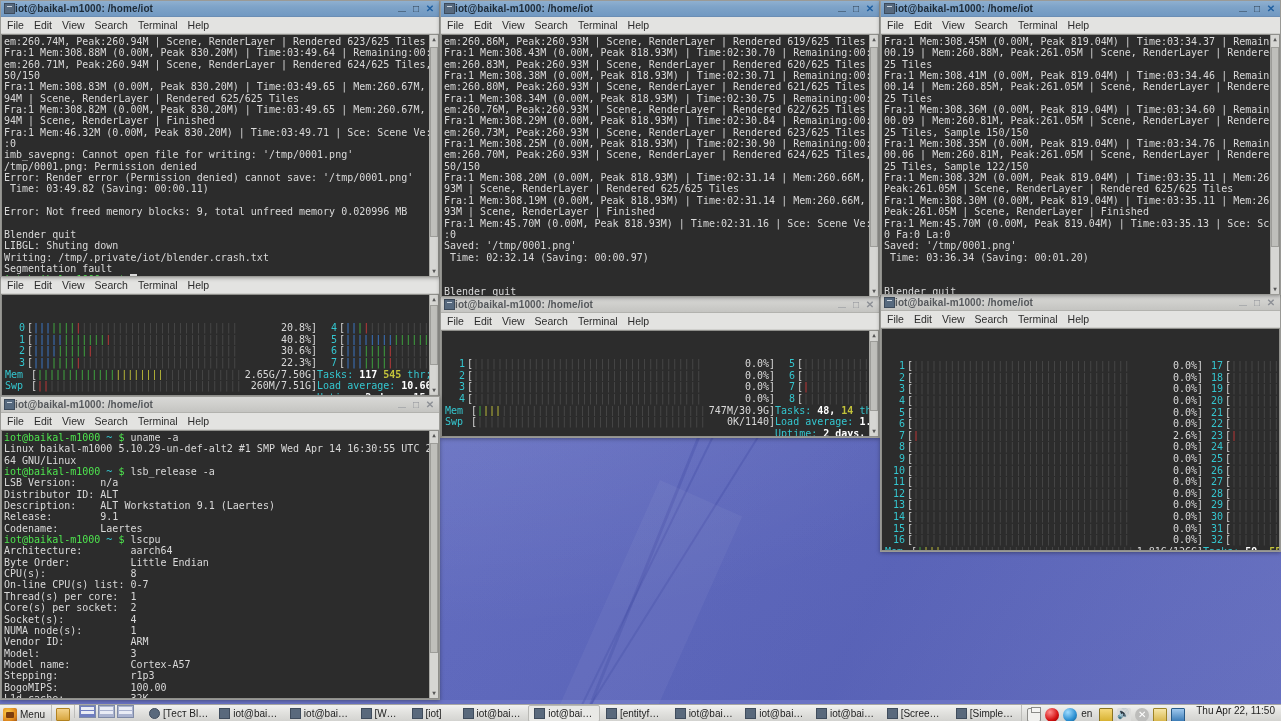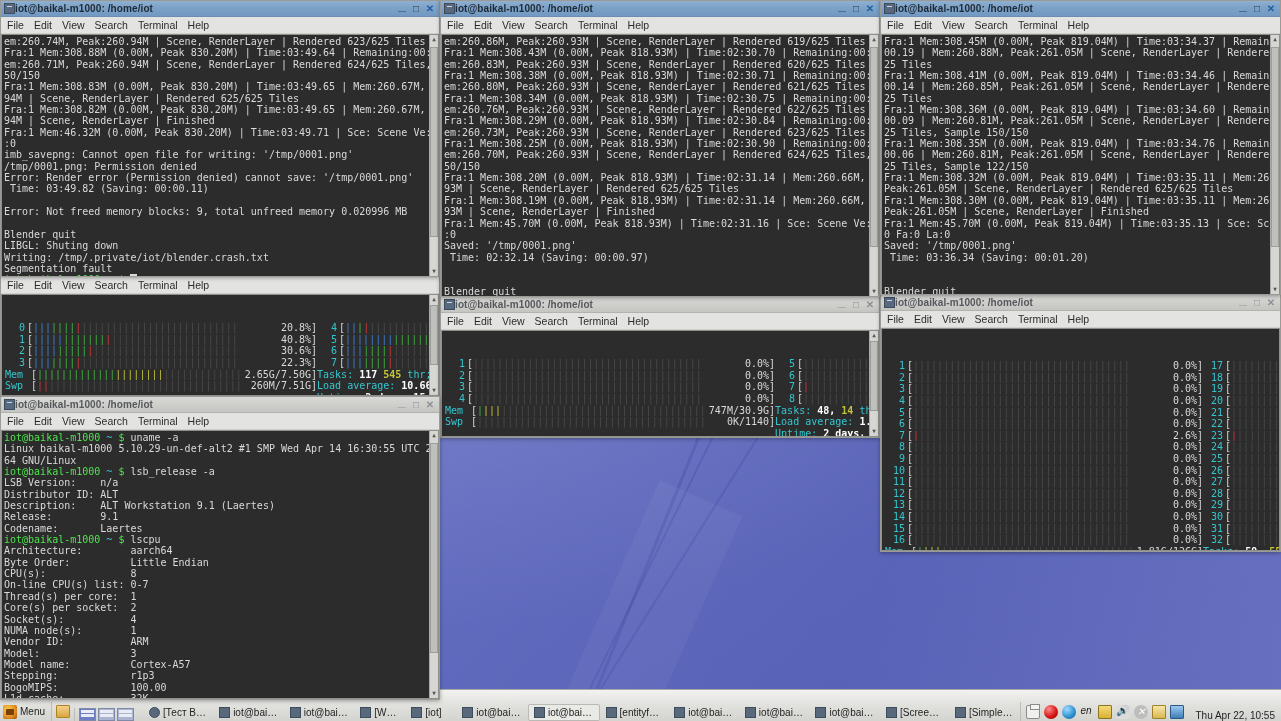--- a/index.html
+++ b/index.html
@@ -148,24 +148,24 @@
   .b-dim  { color:#4a4a4a; }
   .b-mem  { color:#42b342; }
   .b-memy { color:#c3c33a; }
   .b-swp  { color:#cf3b3b; }
   .stat { color:#34c6cf; }
   .stat .y { color:#c3c33a; font-weight:bold; }
   .stat .w { color:#ffffff; font-weight:bold; }
 
   
   #taskbar {
-    position:absolute; left:0; bottom:0; width:1281px; height:32px;
+    position:absolute; left:0; bottom:0; width:1281px; height:17px;
     background: linear-gradient(180deg,#f2f2f0 0%, #e2e2df 45%, #d3d3d0 100%);
     border-top:1px solid #a8a8a4;
-    display:flex; align-items:flex-end; font-size:10px; color:#1f1f1f;
+    display:flex; align-items:flex-start; font-size:10px; color:#1f1f1f;
   }
   #taskbar .menu-btn {
     display:flex; align-items:center; gap:3px; padding:0 6px 0 3px; height:19px;
   }
   .menu-ico {
     width:14px;height:14px; border-radius:2px;
     background: radial-gradient(circle at 35% 35%, #ffd24a, #e08a1e 60%, #9c4d10);
     position:relative;
   }
   .menu-ico::after{
@@ -189,21 +189,21 @@
     font-size:10px; color:#232323; white-space:nowrap; overflow:hidden;
   }
   .task.active { background:#e9e9e6; border:1px solid #b9b9b5; border-radius:2px; }
   .task .tic { width:11px;height:11px;flex:0 0 auto; background:#59697c; border:1px solid #3f4c5c;}
   .task .tic::after{content:""; position:absolute;}
   .task .tlab { overflow:hidden; text-overflow:ellipsis; }
   .tic-blender { border-radius:50%; background: radial-gradient(circle at 35% 30%, #ffb37a, #e8742a 55%, #a0410c); border:none;}
   .tic-gray { background:#c9c9c6; border:1px solid #a9a9a6; }
   .tic-folder { background: linear-gradient(180deg,#ececea,#cfcfcc); border:1px solid #adadaa;}
   .tray { display:flex; align-items:center; gap:4px; padding:0 5px; border-left:1px solid #bdbdba; height:19px;}
-  .tray .ti { width:14px;height:14px;font-style:italic; }
+  .tray .ti { width:14px;height:14px; }
   .ti-printer { background:#f0f0ee; border:1px solid #8b8b88; border-radius:2px; position:relative;}
   .ti-printer::after{content:"";position:absolute;left:3px;top:-2px;width:8px;height:4px;background:#f4f4f2;border:1px solid #8b8b88;}
   .ti-red { border-radius:50%; background: radial-gradient(circle at 35% 30%, #ff8b8b, #d41111 60%, #7e0606); }
   .ti-globe { border-radius:50%; background: radial-gradient(circle at 35% 30%, #9fdcff, #2b8fd1 60%, #14567f); }
   .ti-lang { font-size:10px; color:#1f1f1f; width:auto; }
   .ti-screen { background: linear-gradient(180deg,#f5d97a,#d8b231); border:1px solid #8b7420; border-radius:1px; }
   .ti-vol { background:#dcdcda; border-radius:2px; }
   .ti-x { border-radius:50%; background:#bdbdbb; color:#fff; font-size:10px; text-align:center; line-height:13px;}
   .ti-clip { background: linear-gradient(180deg,#f6e6a8,#d9b84e); border:1px solid #9d8325; border-radius:1px;}
   .ti-net { background: linear-gradient(180deg,#9ec8ee,#3d7db7); border:1px solid #275a88; border-radius:1px;}
@@ -580,14 +580,14 @@
     <div class="ti ti-printer"></div>
     <div class="ti ti-red"></div>
     <div class="ti ti-globe"></div>
     <div class="ti ti-lang">en</div>
     <div class="ti ti-screen"></div>
     <div class="ti ti-vol">🔊</div>
     <div class="ti ti-x">✕</div>
     <div class="ti ti-clip"></div>
     <div class="ti ti-net"></div>
   </div>
-  <div class="clock">Thu Apr 22, 10:55</div>
+  <div class="clock">Thu Apr 22, 11:50</div>
 </div>
 
 </body></html>

